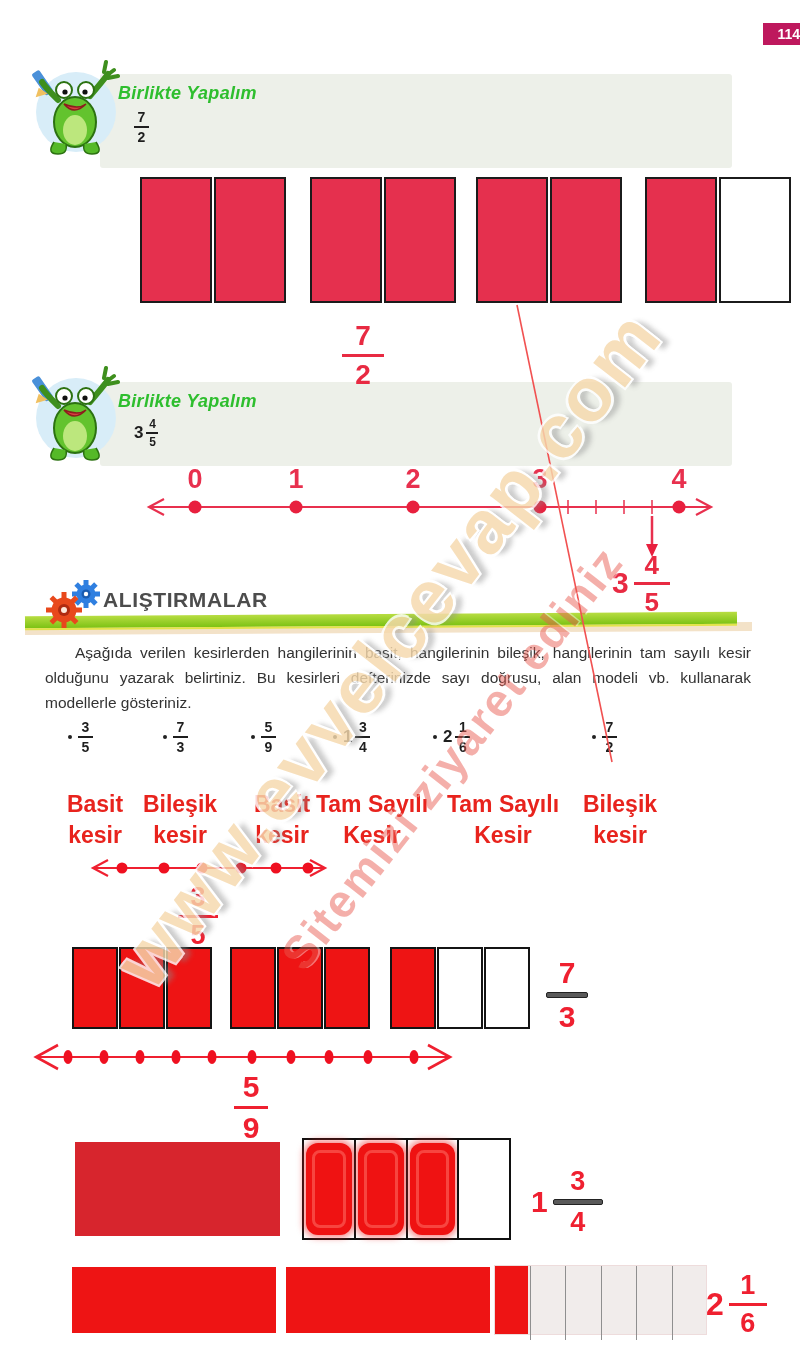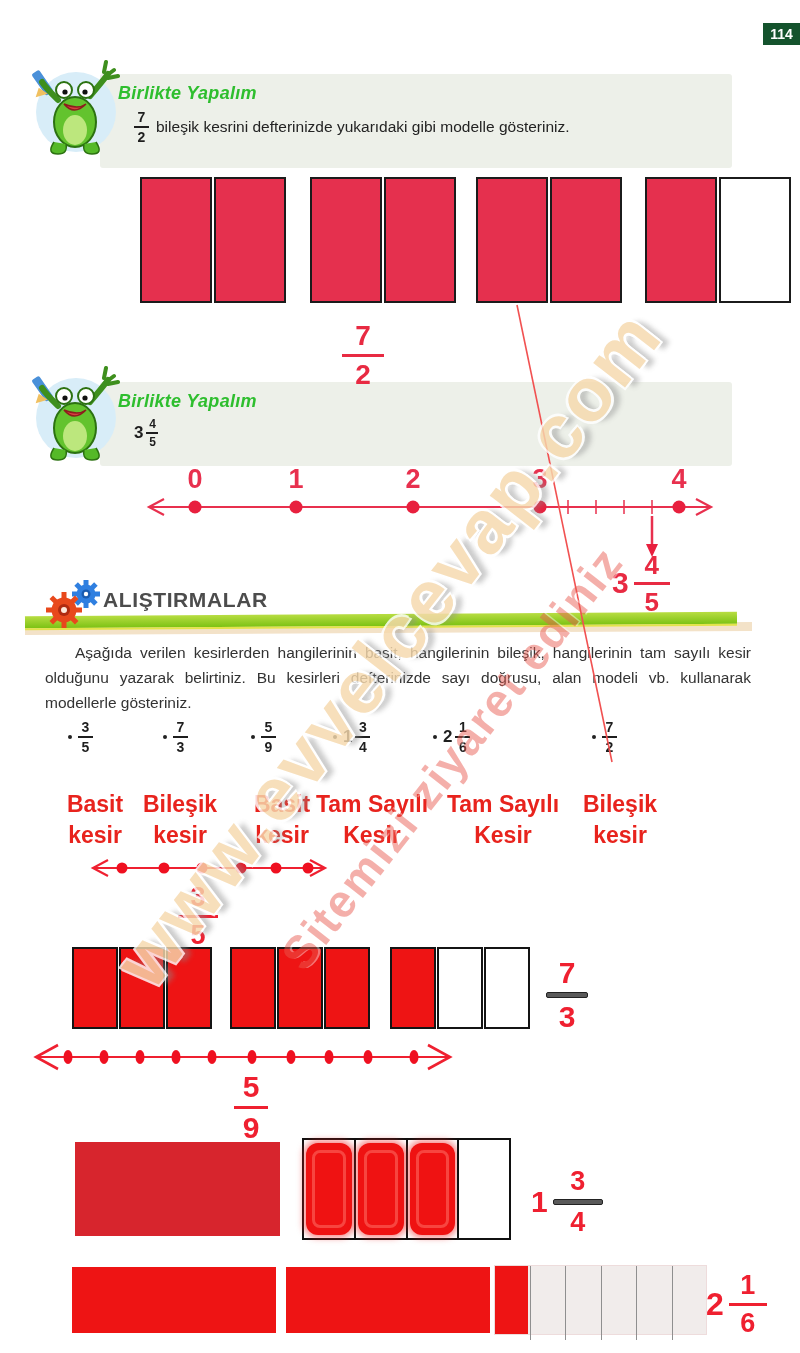--- a/index.html
+++ b/index.html
@@ -1,22 +1,22 @@
 <!DOCTYPE html>
 <html><head>
 <meta charset="utf-8">
 <style>
   html,body{margin:0;padding:0;}
   body{width:800px;height:1353px;position:relative;background:#ffffff;
        font-family:"Liberation Sans",sans-serif;overflow:hidden;}
   .abs{position:absolute;}
 
   
-  .badge{position:absolute;left:763px;top:23px;width:37px;height:22px;background:#14532d;
-         color:#fff;font-size:14px;font-weight:bold;text-align:center;line-height:22px;z-index:20;}
+  .badge{position:absolute;left:763px;top:23px;width:37px;height:22px;background:#be185d;
+         color:#fff;font-size:14px;font-weight:bold;text-align:right;line-height:22px;z-index:20;}
 
   
   .panel{position:absolute;left:100px;width:632px;background:#edf0e9;border-radius:3px;z-index:5;}
   #panel1{top:74px;height:94px;}
   #panel2{top:382px;height:84px;}
   .by-heading{position:absolute;left:18px;top:9px;color:#2ebe2e;font-weight:bold;font-style:italic;
               font-size:18px;letter-spacing:.3px;}
   .sentence{position:absolute;left:34px;display:flex;align-items:center;gap:7px;
             font-size:15.5px;color:#232323;}
   #panel1 .sentence{top:36px;}
@@ -115,21 +115,20 @@
   <div class="badge">114</div>
 
   <div class="panel" id="panel1">
     <div class="by-heading">Birlikte Yapalım</div>
     <div class="sentence">
       <span class="sf">
         <span>7</span>
           <span class="b"></span>
           <span>2</span>
       </span>
-      <span>bileşik kesrini defterinizde yukarıdaki gibi modelle gösteriniz.</span>
     </div>
   </div>
 
   <div class="frog" id="frog1">
     <svg width="92" height="100" viewBox="0 0 92 100">
       <circle cx="48" cy="52" r="40" fill="#d8edf8"></circle>
       <rect x="10" y="10" width="9" height="26" rx="2" fill="#4a90d9" transform="rotate(-35 14 23)"></rect>
       <polygon points="6,34 14,28 18,38" fill="#f0c060" transform="rotate(-35 12 33)"></polygon>
       <path d="M30 40 Q18 28 14 22" stroke="#3e8f1d" stroke-width="6" fill="none" stroke-linecap="round"></path>
       <path d="M62 36 Q74 22 80 14" stroke="#3e8f1d" stroke-width="6" fill="none" stroke-linecap="round"></path>

